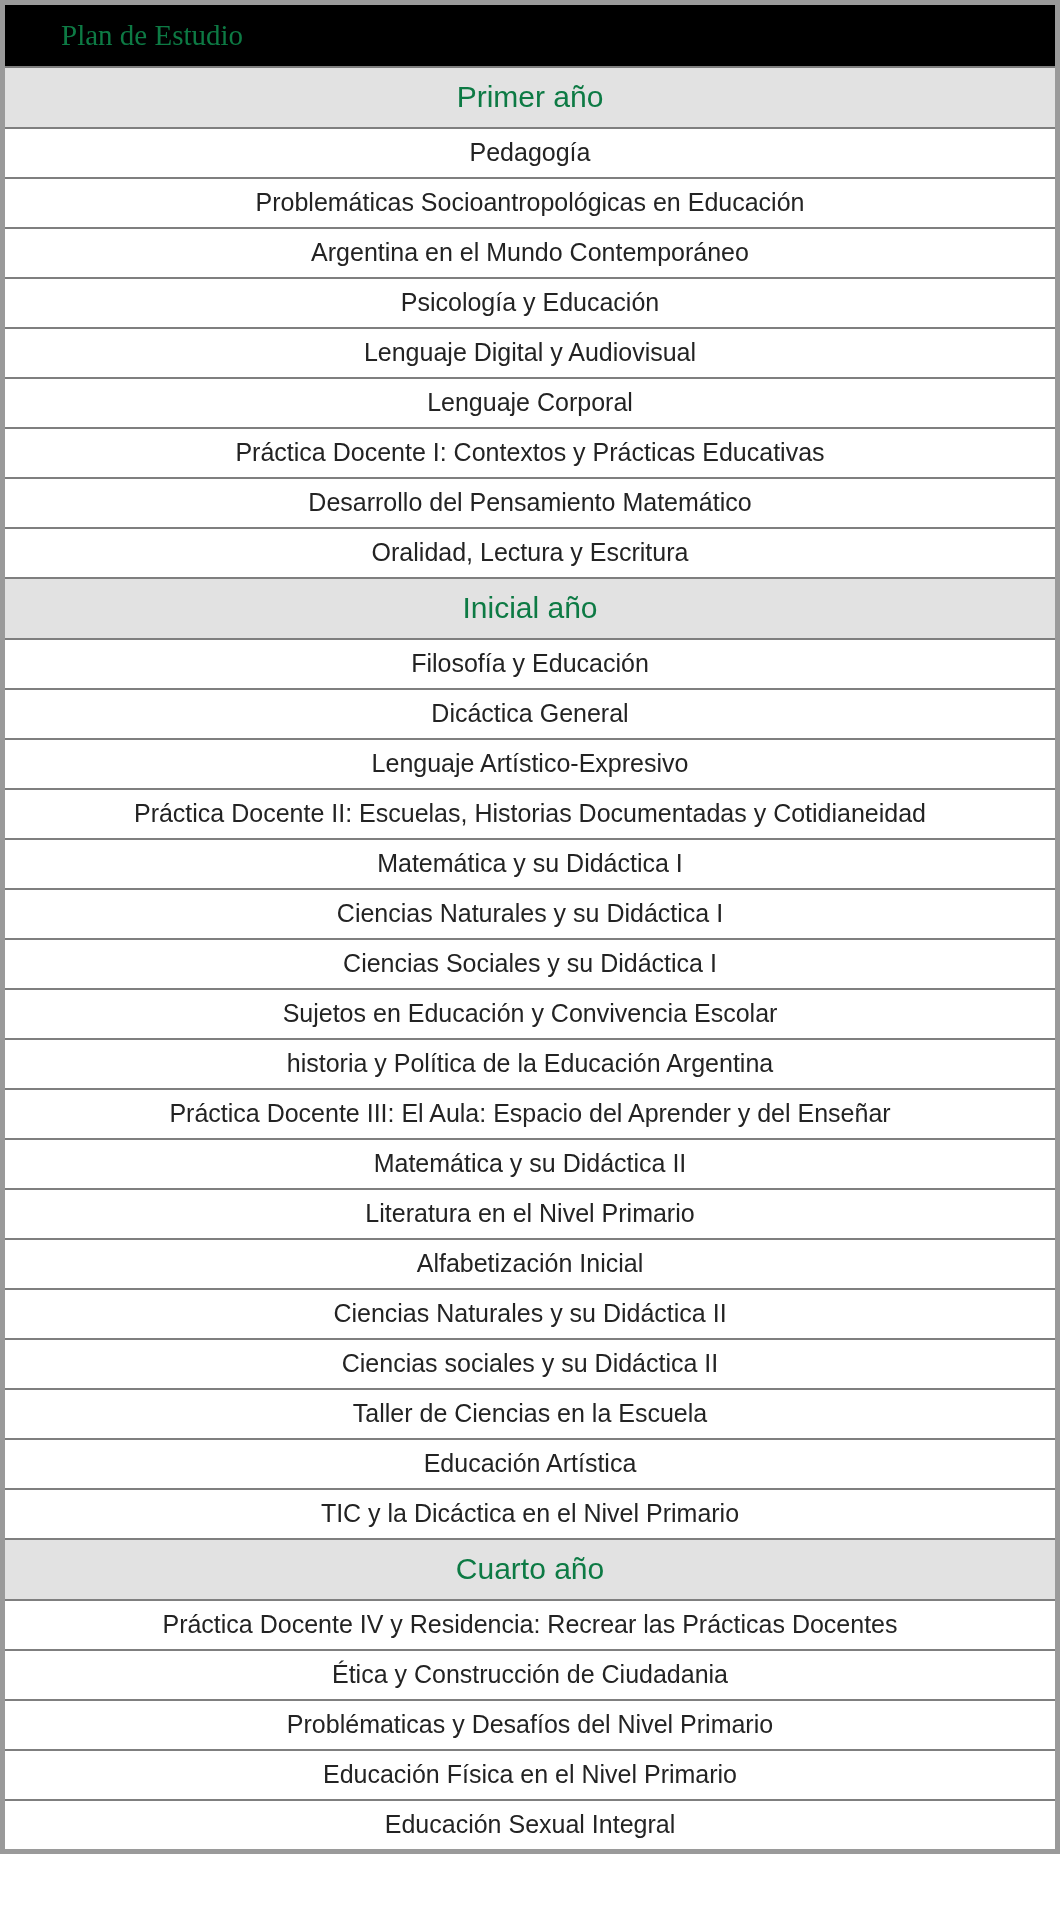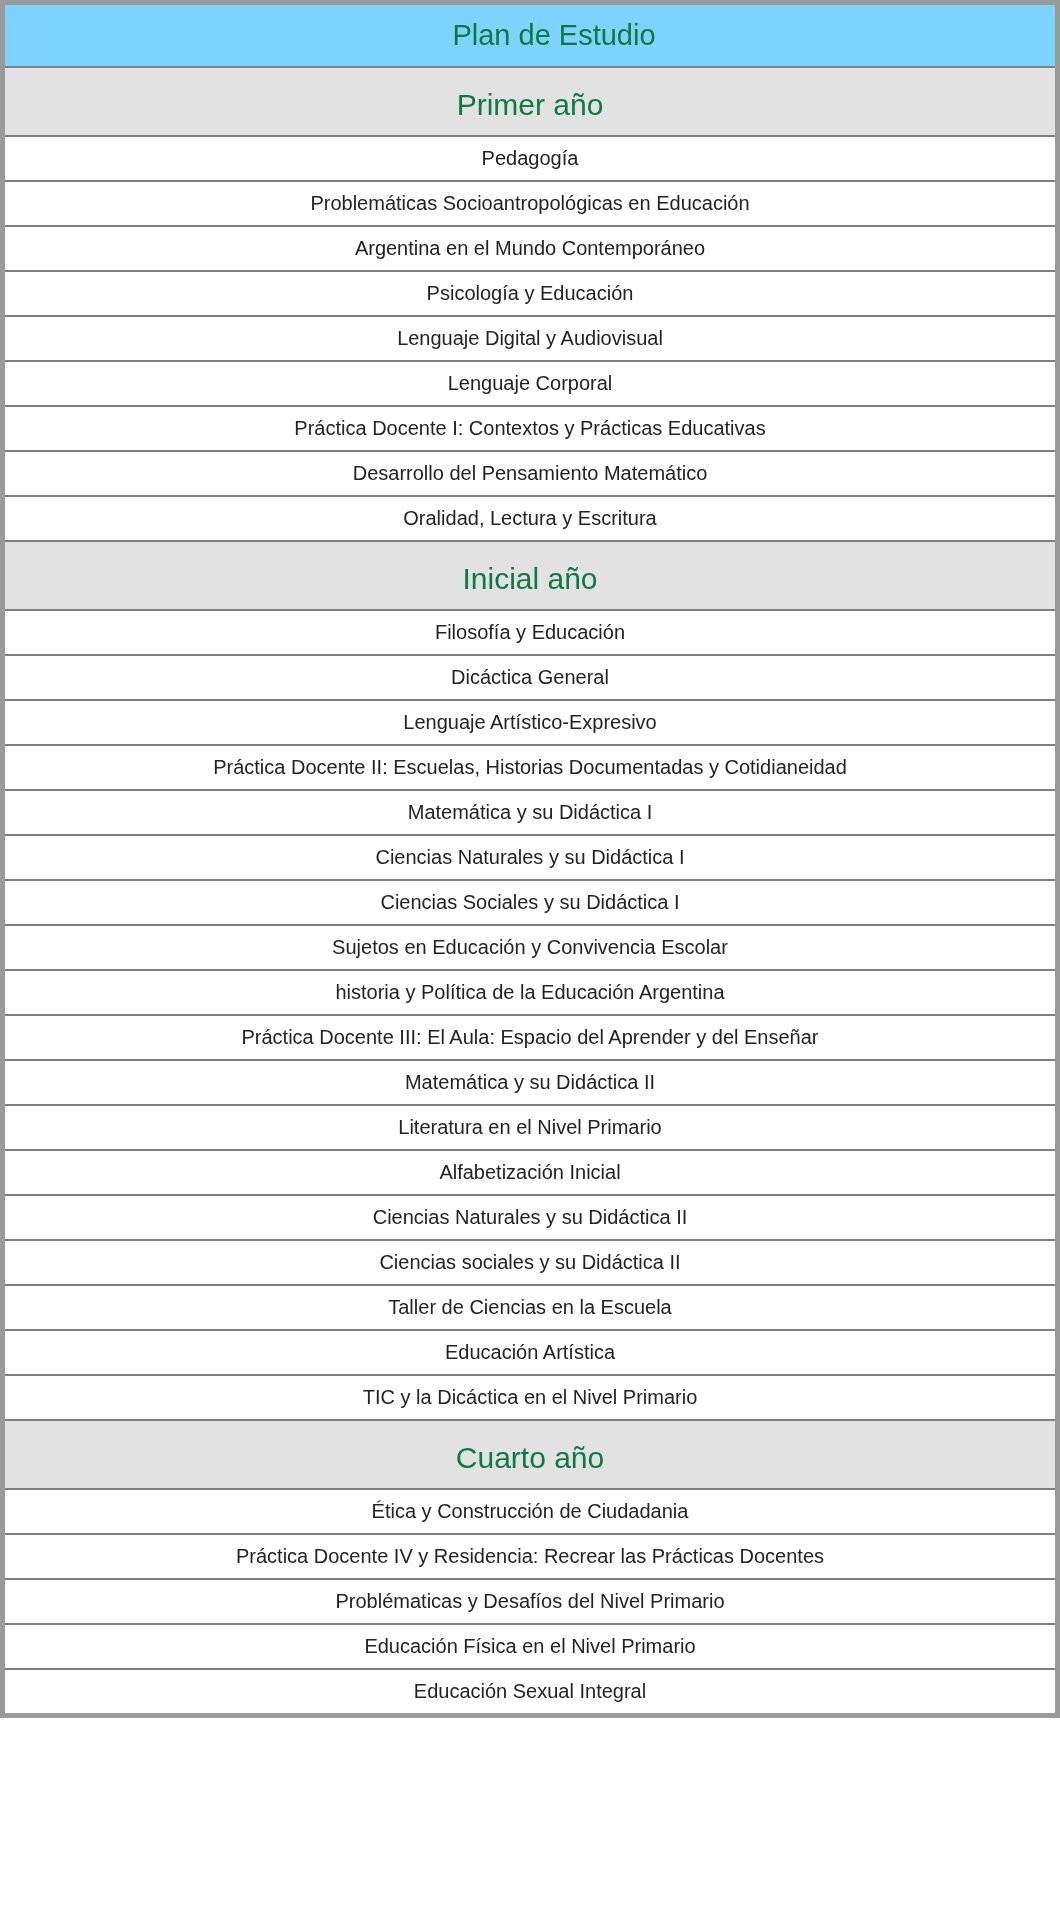--- a/index.html
+++ b/index.html
@@ -41,42 +41,43 @@
     color: #222222;
     font-size: 25px;
     line-height: 1.0;
     padding: 11px 8px 12px 8px;
     background: #ffffff;
     white-space: nowrap;
     overflow: hidden;
   }
 
   .row.title {
-    background: #7dd3fc;
-    text-align: center;
+    background: #000000;
+    text-align: left;
     padding-left: 56px;
     color: #0d7a44;
     font-size: 29px;
     padding-top: 16px;
     padding-bottom: 16px;
     border-bottom: 2px solid #7f7f7f;
+    font-family: Liberation Serif, serif;
   }
 
   .row.year {
     background: #e2e2e2;
     color: #0d7a44;
     font-size: 30px;
-    padding-top: 22px;
+    padding-top: 14px;
     padding-bottom: 15px;
   }
 
   .row.subject {
     background: #ffffff;
     color: #232323;
-    font-size: 20px;
+    font-size: 25px;
   }
 
   .row:last-child {
     border-bottom: 5px solid #9a9a9a;
   }
 </style>
 </head>
 <body>
 
 <div class="page">
@@ -105,19 +106,19 @@
       <div class="row subject">Práctica Docente III: El Aula: Espacio del Aprender y del Enseñar</div>
       <div class="row subject">Matemática y su Didáctica II</div>
       <div class="row subject">Literatura en el Nivel Primario</div>
       <div class="row subject">Alfabetización Inicial</div>
       <div class="row subject">Ciencias Naturales y su Didáctica II</div>
       <div class="row subject">Ciencias sociales y su Didáctica II</div>
       <div class="row subject">Taller de Ciencias en la Escuela</div>
       <div class="row subject">Educación Artística</div>
       <div class="row subject">TIC y la Dicáctica en el Nivel Primario</div>
       <div class="row year">Cuarto año</div>
+      <div class="row subject">Práctica Docente IV y Residencia: Recrear las Prácticas Docentes</div>
       <div class="row subject">Ética y Construcción de Ciudadania</div>
-      <div class="row subject">Práctica Docente IV y Residencia: Recrear las Prácticas Docentes</div>
       <div class="row subject">Problématicas y Desafíos del Nivel Primario</div>
       <div class="row subject">Educación Física en el Nivel Primario</div>
       <div class="row subject">Educación Sexual Integral</div>
     </div>
 </div>
 
 </body></html>

